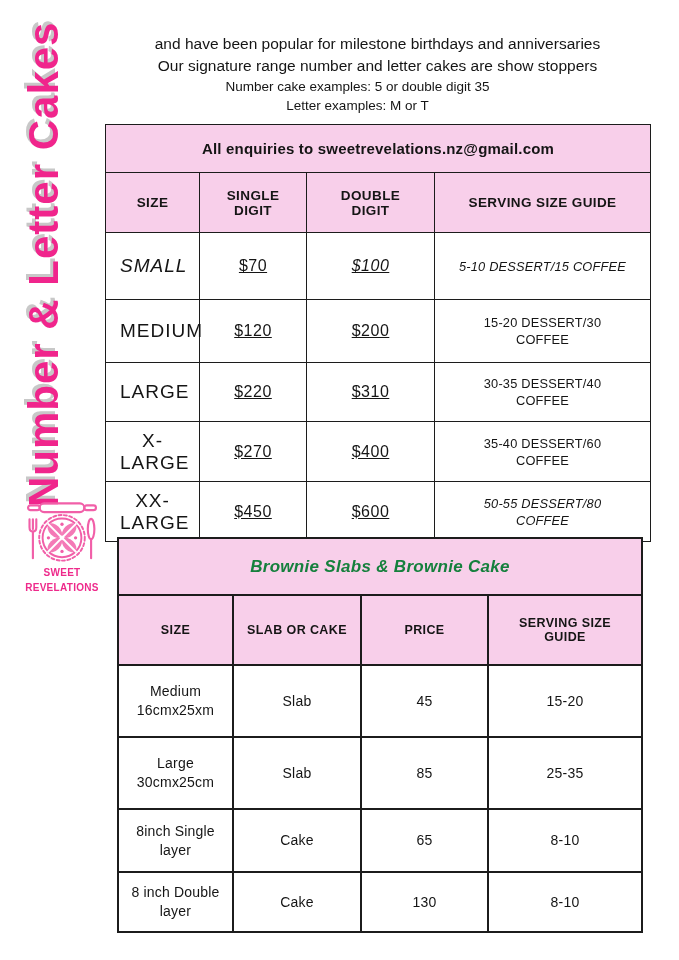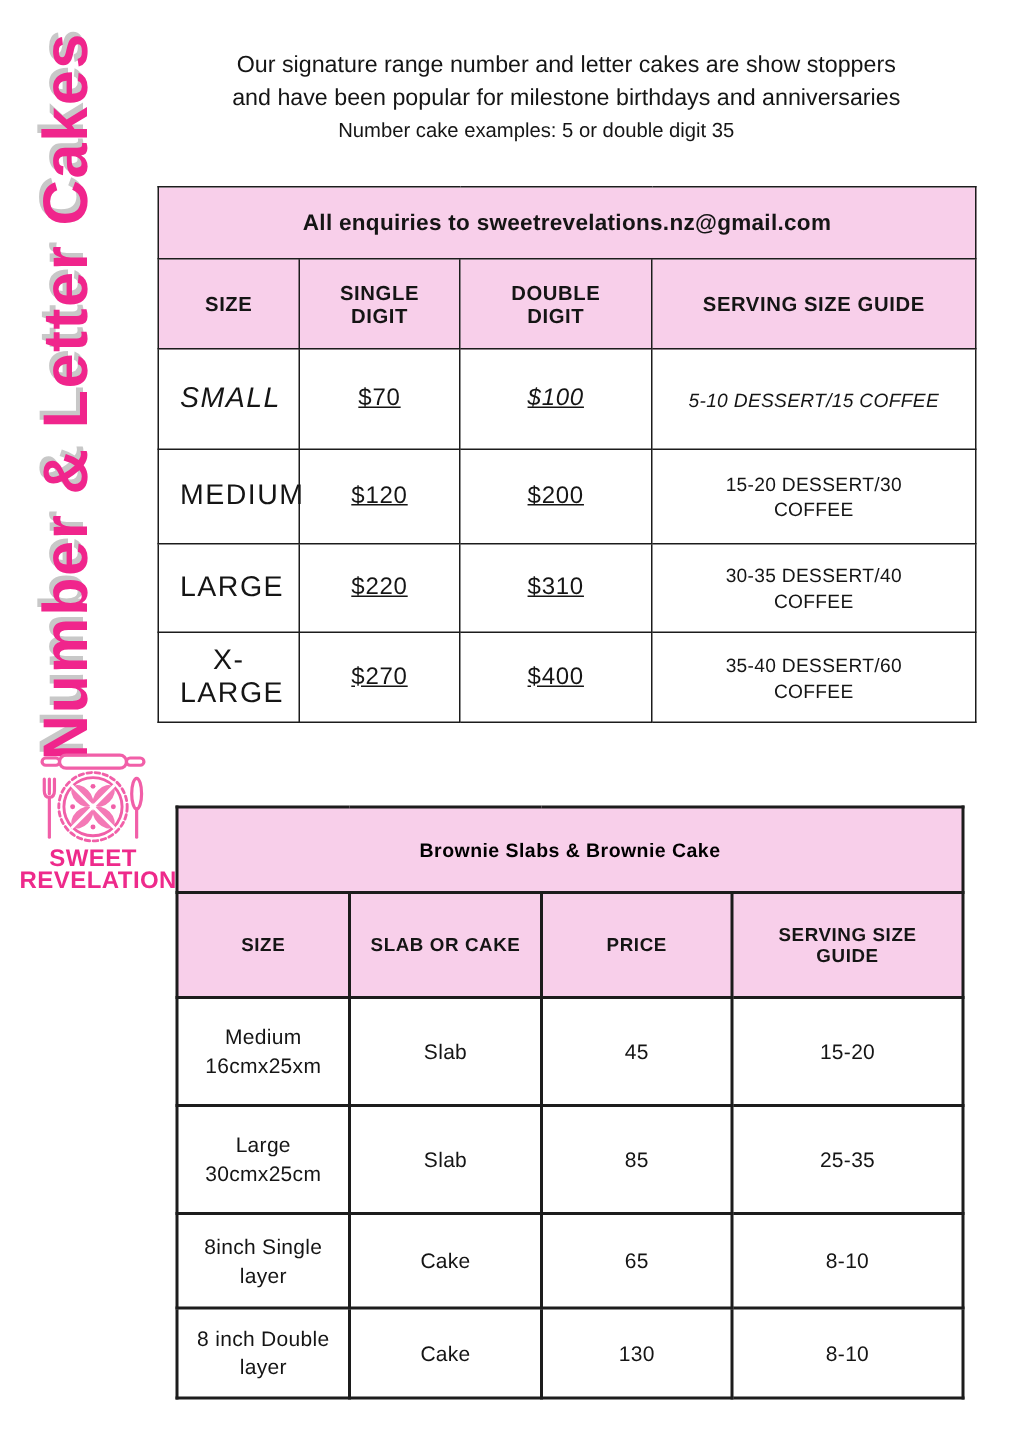--- a/index.html
+++ b/index.html
@@ -16,53 +16,54 @@
     white-space:nowrap;
   }
   
   .intro{position:absolute;left:100px;top:33px;width:555px;text-align:center;}
   .intro p{margin:0;}
   .intro .lg{font-size:15.5px;line-height:22px;font-weight:500;}
   .intro .sm{font-size:13.5px;line-height:19px;margin-right:40px;}
   
   .logo{position:absolute;left:13px;top:500px;width:98px;text-align:center;}
   .logo svg{display:block;margin:0 auto;}
-  .logo-text{margin-top:2px;font-weight:bold;color:#ee2a8b;font-size:16px;line-height:14.5px;letter-spacing:.3px;}
+  .logo-text{margin-top:2px;font-weight:bold;color:#ee2a8b;font-size:10px;line-height:14.5px;letter-spacing:.3px;}
   
   table{border-collapse:collapse;table-layout:fixed;}
   .t1{position:absolute;left:105px;top:124px;width:545px;}
   .t1 th,.t1 td{border:1.5px solid #1c1c1c;text-align:center;vertical-align:middle;padding:2px 14px;}
   .t1 .banner{background:#f8cfea;font-weight:bold;font-size:15px;letter-spacing:.2px;height:43px;}
   .t1 thead .colhead{background:#f8cfea;font-weight:bold;font-size:13.5px;letter-spacing:.4px;height:55px;}
   .t1 .wrap-narrow{display:inline-block;width:72px;}
   .t1 td.size{font-size:19px;letter-spacing:1px;}
   .t1 td.price{font-size:16px;letter-spacing:.5px;text-decoration:underline;}
   .t1 td.serving{font-size:12.8px;letter-spacing:.2px;line-height:17px;margin-left:20px;}
   .t1 td.serving span{display:block;}
   .it{font-style:italic;}
   
   .t2{position:absolute;left:117px;top:537px;width:524px;}
   .t2 th,.t2 td{border:2px solid #1c1c1c;text-align:center;vertical-align:middle;padding:2px 4px;}
-  .t2 .title{background:#f8cfea;color:#000000;font-weight:bold;font-size:13px;letter-spacing:.3px;height:51px;}
+  .t2 .title{background:#f8cfea;color:#15803d;font-weight:bold;font-size:17px;letter-spacing:.3px;height:51px;font-style:italic;}
   .t2 thead .colhead{background:#f8cfea;font-weight:bold;font-size:12.5px;letter-spacing:.4px;height:64px;}
   .t2 .wrap-narrow{display:inline-block;width:102px;}
   .t2 td{font-size:14px;line-height:19px;letter-spacing:.2px;}
   .t2 td.size span{display:block;}
 </style>
 </head>
 <body>
 
 <div class="page">
 
   <div class="vertical-title">Number &amp; Letter Cakes</div>
 
   <div class="intro">
+    <p class="lg">and have been popular for milestone birthdays and anniversaries</p>
     <p class="lg">Our signature range number and letter cakes are show stoppers</p>
-    <p class="lg">and have been popular for milestone birthdays and anniversaries</p>
     <p class="sm">Number cake examples: 5 or double digit 35</p>
+    <p class="sm">Letter examples: M or T</p>
   </div>
 
   <div class="logo">
     <svg width="78" height="64" viewBox="0 0 80 66">
       <g fill="none" stroke="#f15fa8" stroke-width="2.2" stroke-linecap="round">
         <rect x="17" y="3.5" width="46" height="9" rx="4.5"></rect>
         <rect x="5" y="5.5" width="12" height="5" rx="2.5"></rect>
         <rect x="63" y="5.5" width="12" height="5" rx="2.5"></rect>
         <g>
           <path d="M6.5,20 V28 Q6.5,32.5 10,32.5 Q13.5,32.5 13.5,28 V20"></path>
@@ -147,20 +148,29 @@
       </tr>
       <tr style="height:60px">
         <td class="size">X-LARGE</td>
         <td class="price">$270</td>
         <td class="price">$400</td>
         <td class="serving">
             <span>35-40 DESSERT/60</span>
             <span>COFFEE</span>
           </td>
       </tr>
+      <tr style="height:60px">
+        <td class="size">XX-LARGE</td>
+        <td class="price">$450</td>
+        <td class="price">$600</td>
+        <td class="serving it">
+            <span>50-55 DESSERT/80</span>
+            <span>COFFEE</span>
+          </td>
+      </tr>
     </tbody>
   </table>
 
   <table class="t2">
     <colgroup>
         <col style="width:115px">
         <col style="width:128px">
         <col style="width:127px">
         <col style="width:154px">
       </colgroup>

